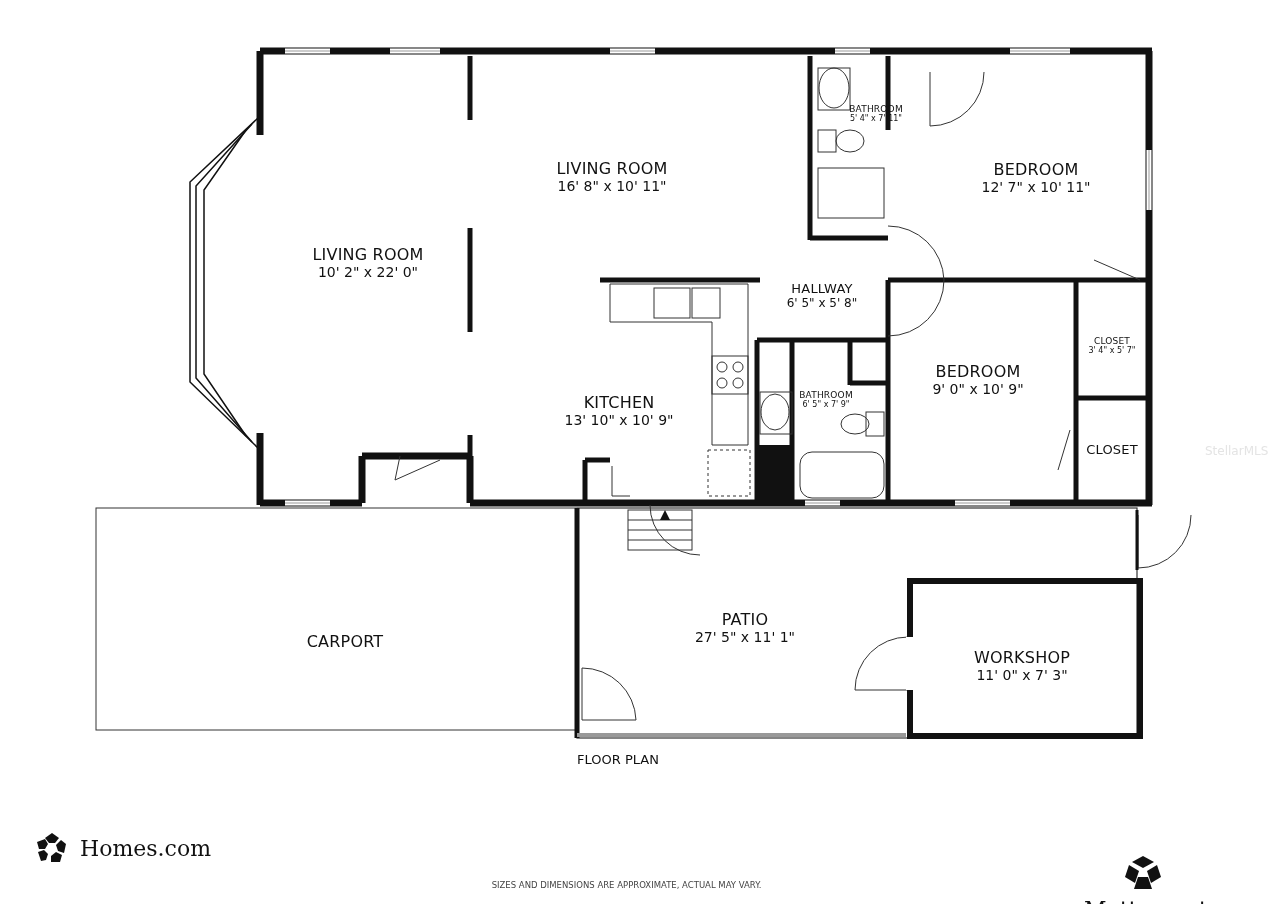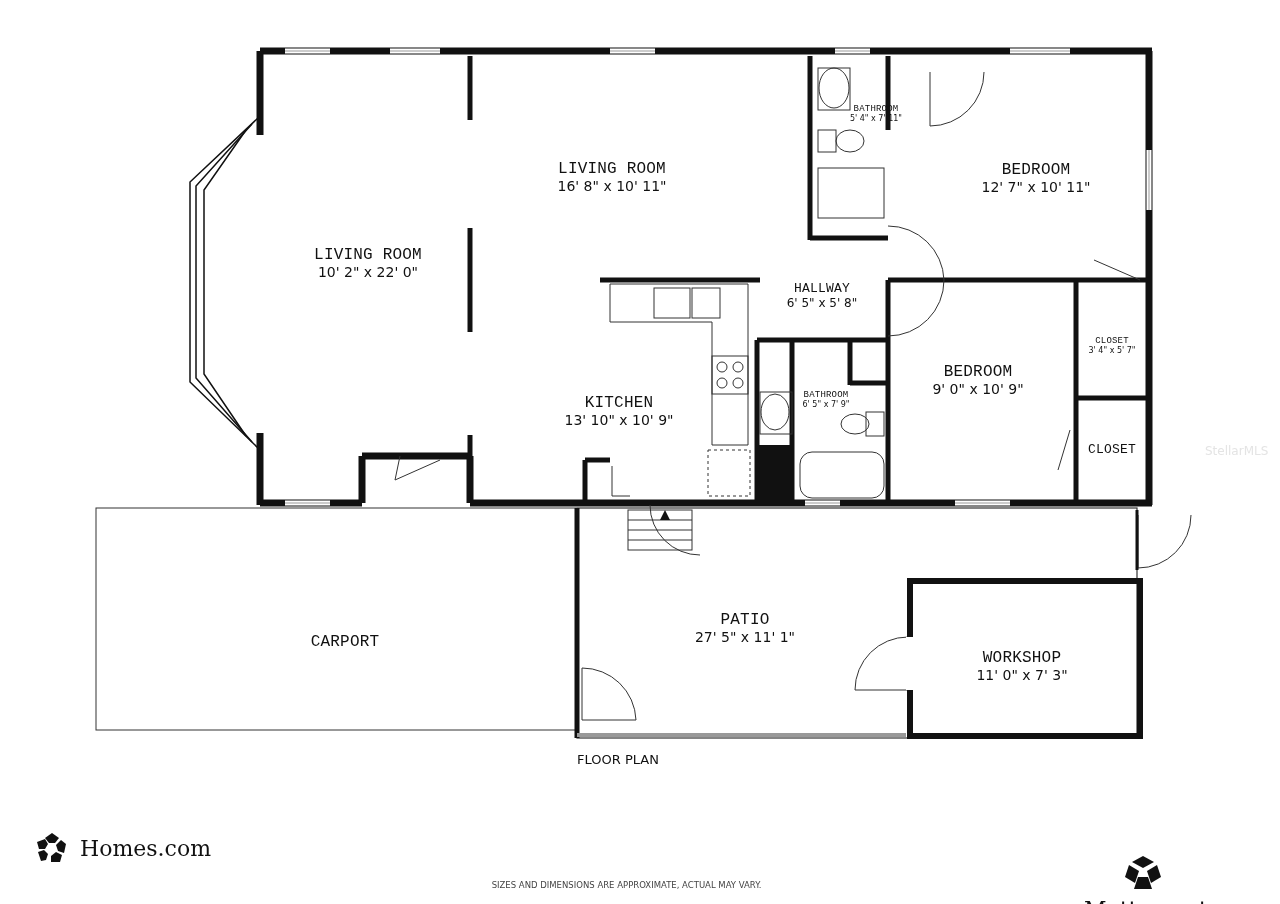--- a/index.html
+++ b/index.html
@@ -1,19 +1,19 @@
 <!DOCTYPE html>
 <html><head>
 <meta charset="utf-8">
 <style>
   html,body{margin:0;padding:0;background:#ffffff;}
   body{width:1280px;height:904px;position:relative;overflow:hidden;font-family:"DejaVu Sans",sans-serif;color:#111;}
   svg.plan{position:absolute;left:0;top:0;}
   .lbl{position:absolute;text-align:center;color:#111;line-height:1.15;white-space:nowrap;transform:translateX(-50%);}
-  .lbl .name{display:block;font-size:16px;letter-spacing:0.2px;font-family:Liberation Mono, monospace;}
+  .lbl .name{display:block;font-size:16px;letter-spacing:0.2px;}
   .lbl .dim{display:block;font-size:14px;}
   .lbl.small .name{font-size:9px;}
   .lbl.small .dim{font-size:8px;}
   .lbl.mid .name{font-size:14px;}
   .title{position:absolute;left:577px;top:752px;font-size:13px;}
   .disclaimer{position:absolute;left:0;width:1253px;top:880px;text-align:center;font-size:8.5px;color:#444;}
   .wm{position:absolute;left:1205px;top:444px;font-size:12px;color:#e4e4e4;}
   .logo{position:absolute;display:flex;align-items:center;gap:6px;font-family:"DejaVu Serif",serif;color:#111;}
   .logo .lt{font-size:22px;margin-left:6px;}
   .logo svg{display:block;}

